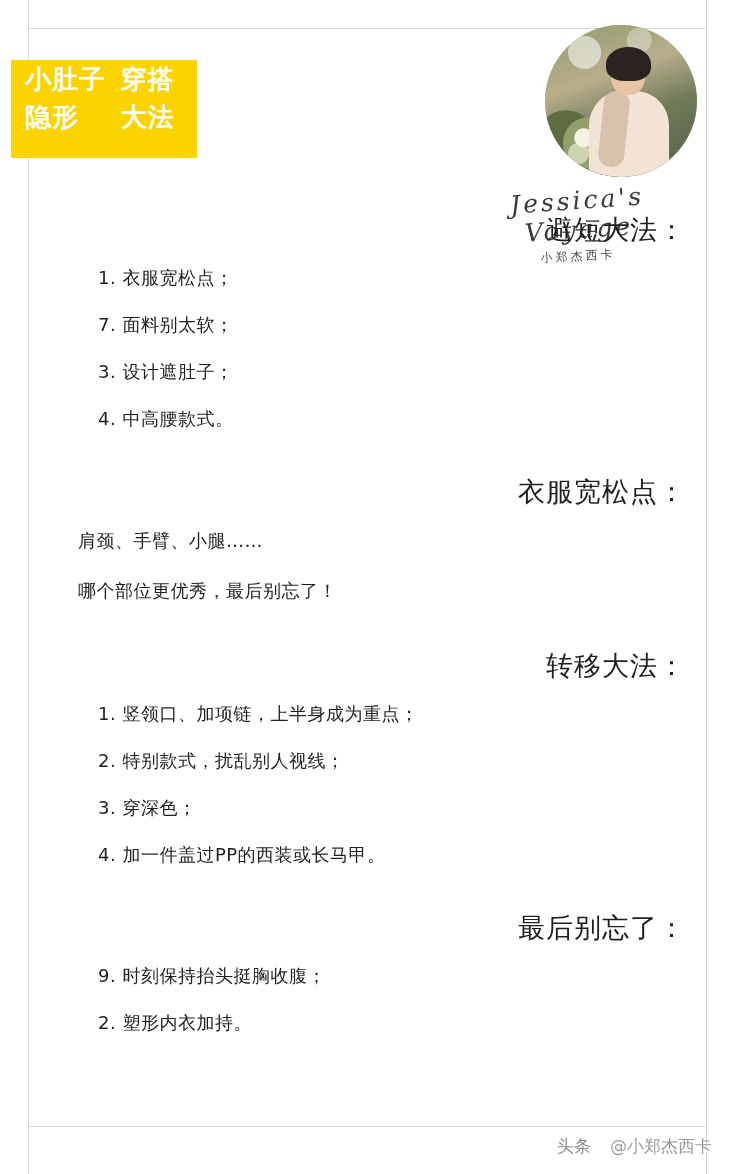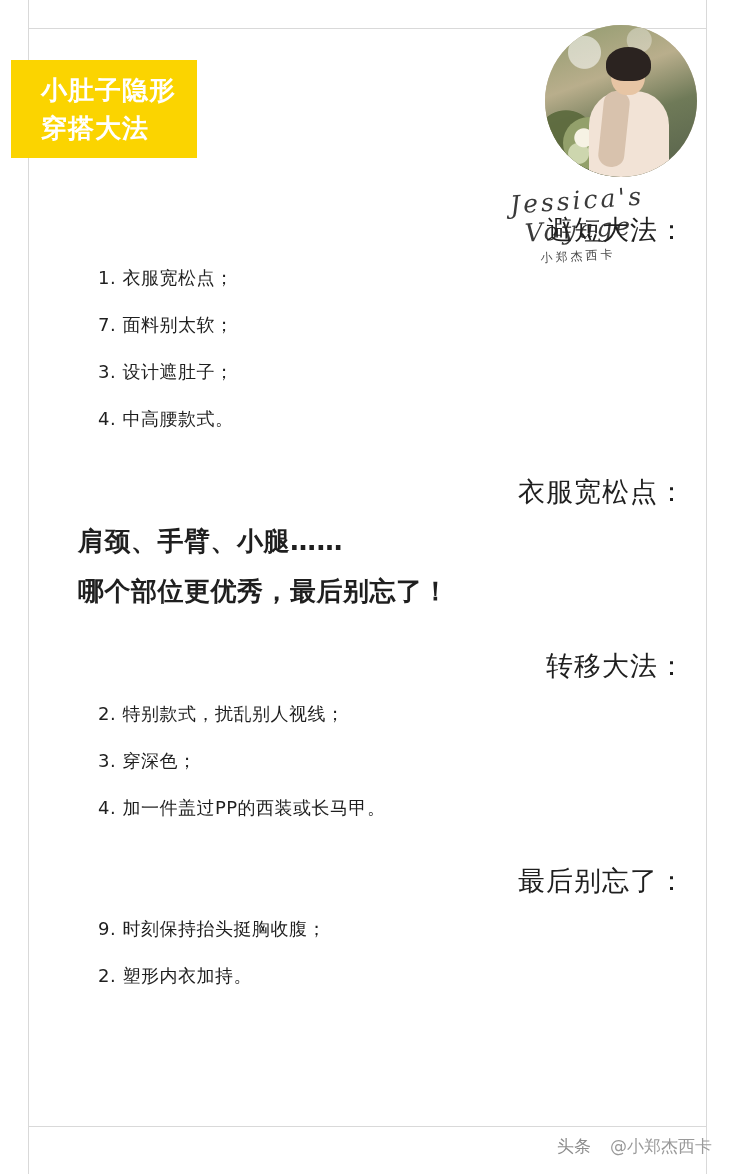--- a/index.html
+++ b/index.html
@@ -51,23 +51,23 @@
 
   
   .title-badge {
     position: absolute;
     left: 11px;
     top: 60px;
     width: 186px;
     height: 98px;
     background: #fbd400;
     display: flex;
-    flex-direction: column;
+    flex-direction: row;
     justify-content: center;
-    padding-left: 30px;
+    padding-left: 14px;
     box-sizing: border-box;
   }
   .title-badge .line {
     font-size: 26px;
     line-height: 38px;
     color: #ffffff;
     font-weight: 700;
     letter-spacing: 1px;
     font-family: "DejaVu Sans", "Liberation Sans", sans-serif;
   }
@@ -184,25 +184,24 @@
     letter-spacing: 1px;
     text-align: right;
   }
   .item {
     font-size: 18px;
     line-height: 47px;
     padding-left: 42px;
     letter-spacing: 0.5px;
   }
   .plain {
-    font-size: 26px;
+    font-size: 18px;
     line-height: 50px;
     padding-left: 22px;
     letter-spacing: 0.5px;
-    font-weight: bold;
   }
 
   
   .footer {
     position: absolute;
     right: 22px;
     bottom: 16px;
     display: flex;
     align-items: center;
     gap: 19px;
@@ -256,20 +255,21 @@
     </div>
 
     <div class="section">
       <div class="section-head">衣服宽松点：</div>
       <div class="plain">肩颈、手臂、小腿……</div>
       <div class="plain">哪个部位更优秀，最后别忘了！</div>
     </div>
 
     <div class="section">
       <div class="section-head">转移大法：</div>
+      <div class="item">1. 竖领口、加项链，上半身成为重点；</div>
       <div class="item">2. 特别款式，扰乱别人视线；</div>
       <div class="item">3. 穿深色；</div>
       <div class="item">4. 加一件盖过PP的西装或长马甲。</div>
     </div>
 
     <div class="section">
       <div class="section-head">最后别忘了：</div>
       <div class="item">9. 时刻保持抬头挺胸收腹；</div>
       <div class="item">2. 塑形内衣加持。</div>
     </div>

